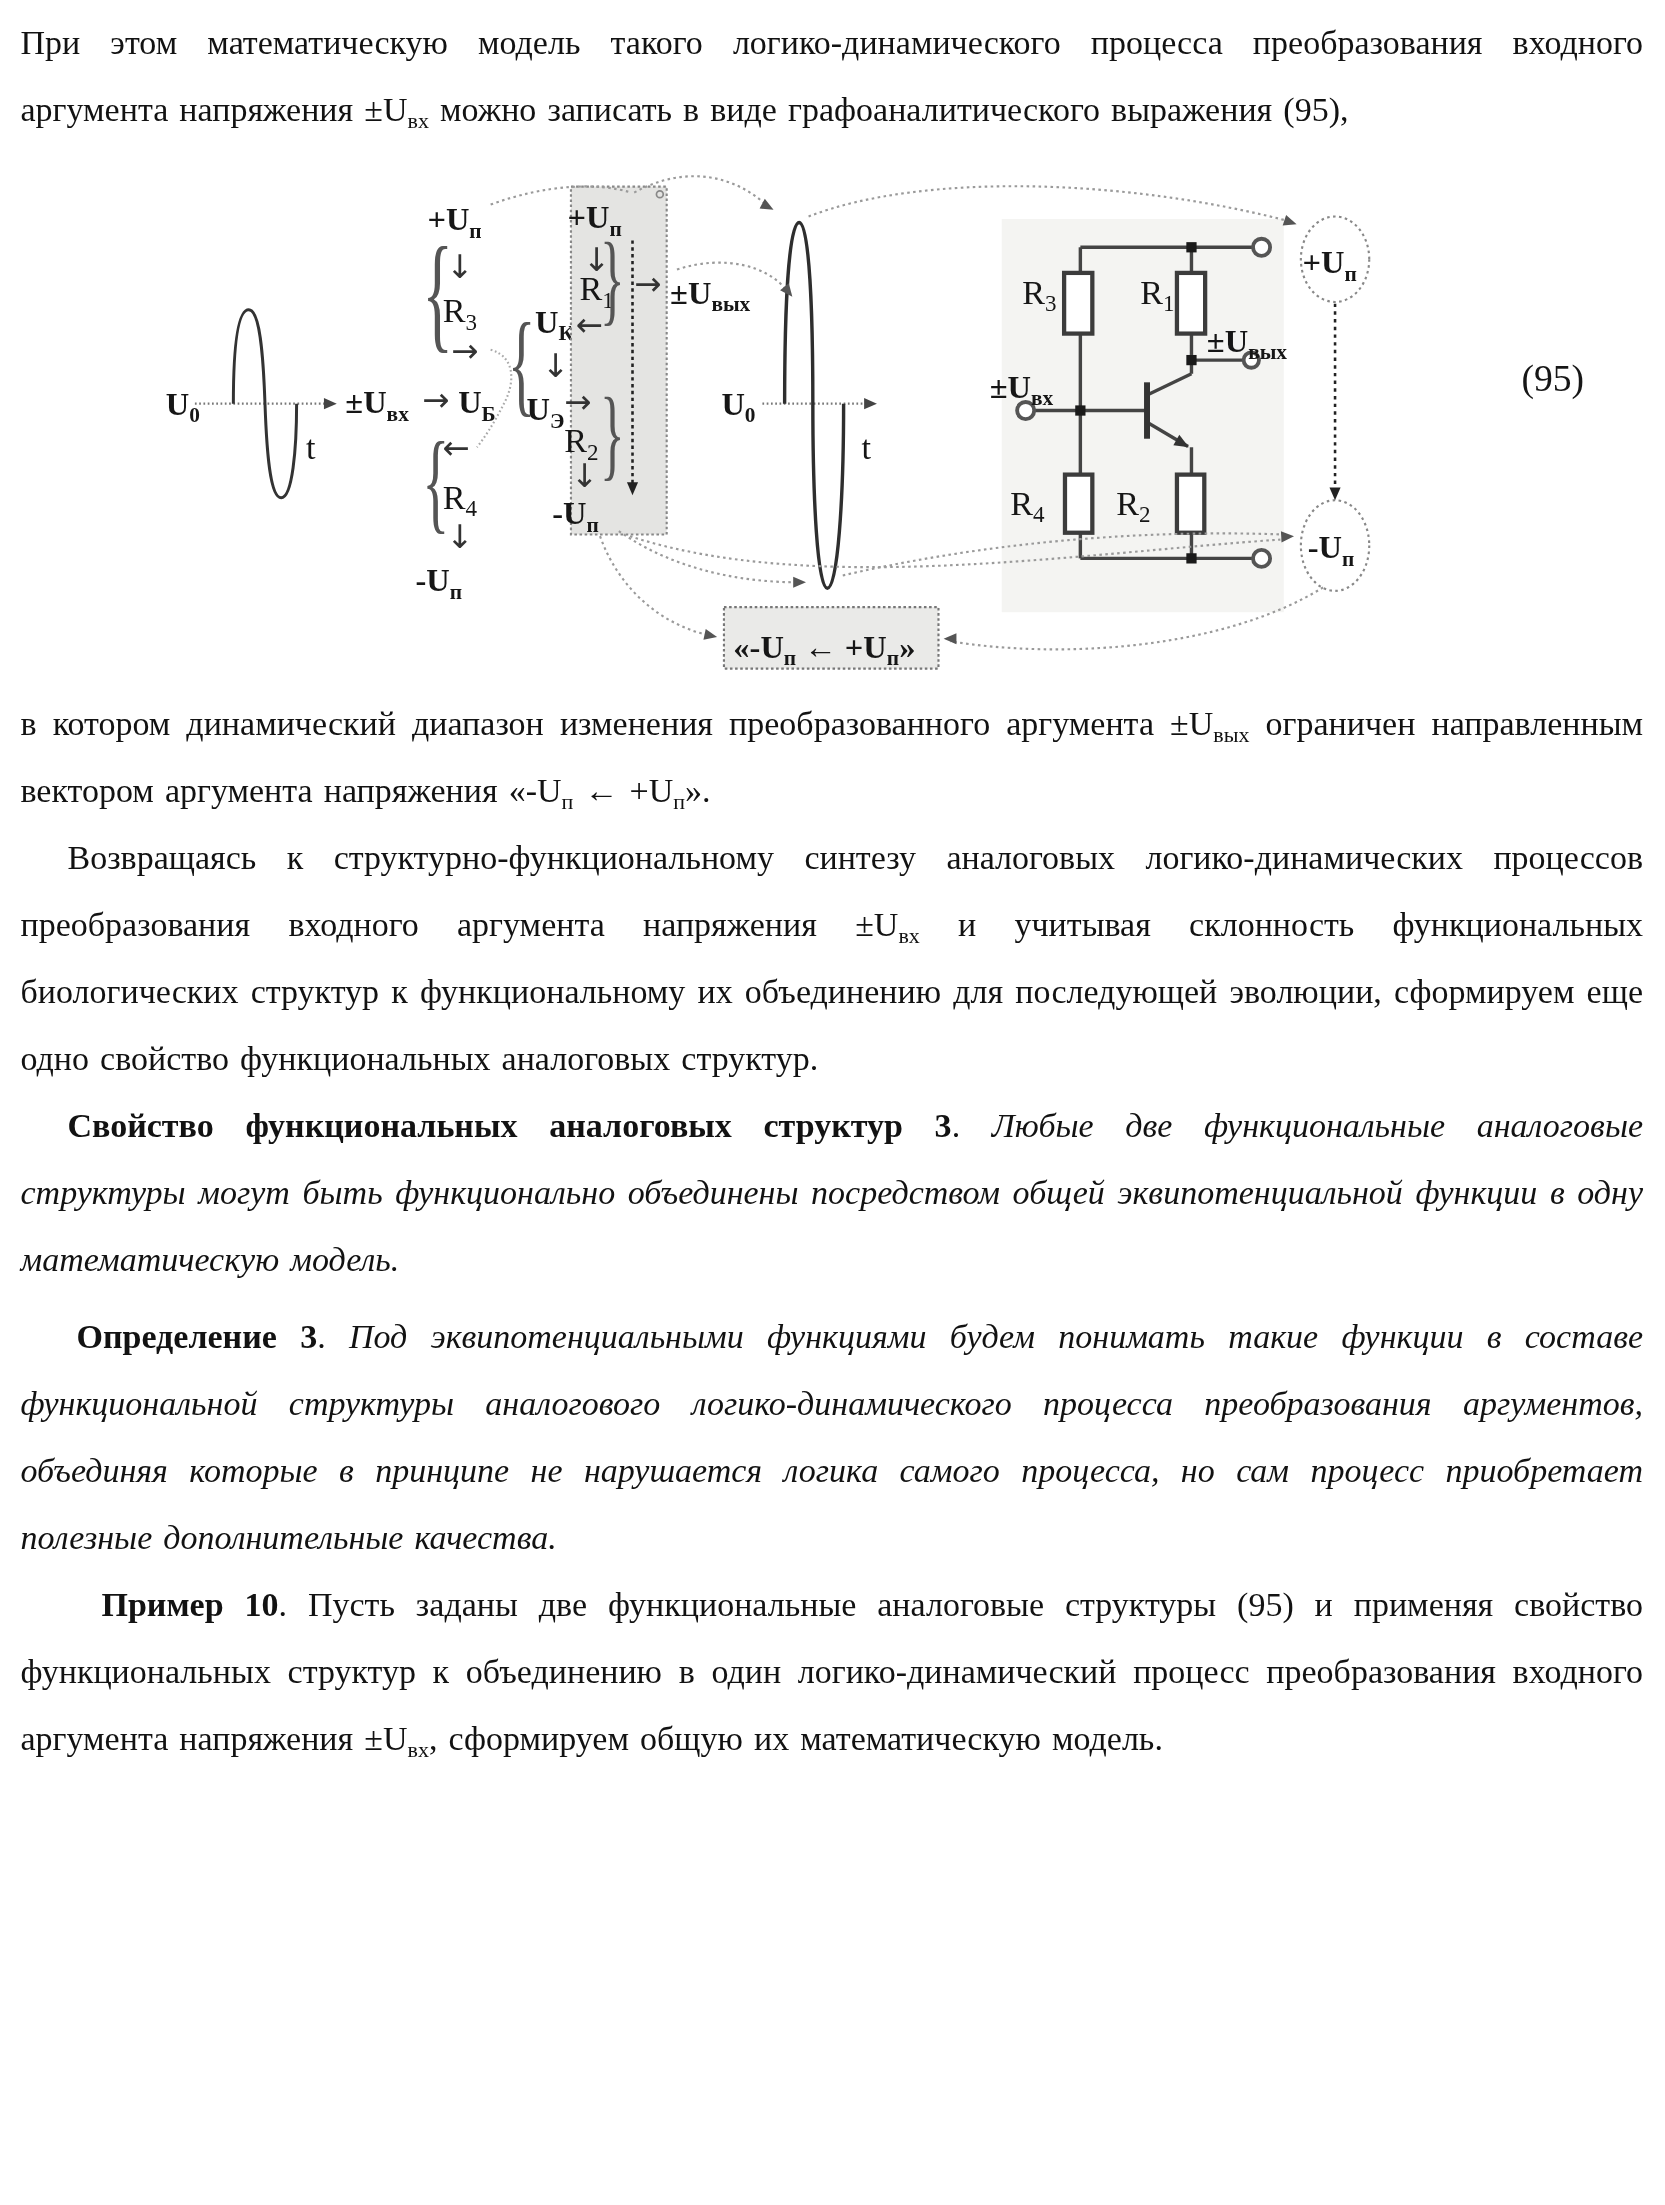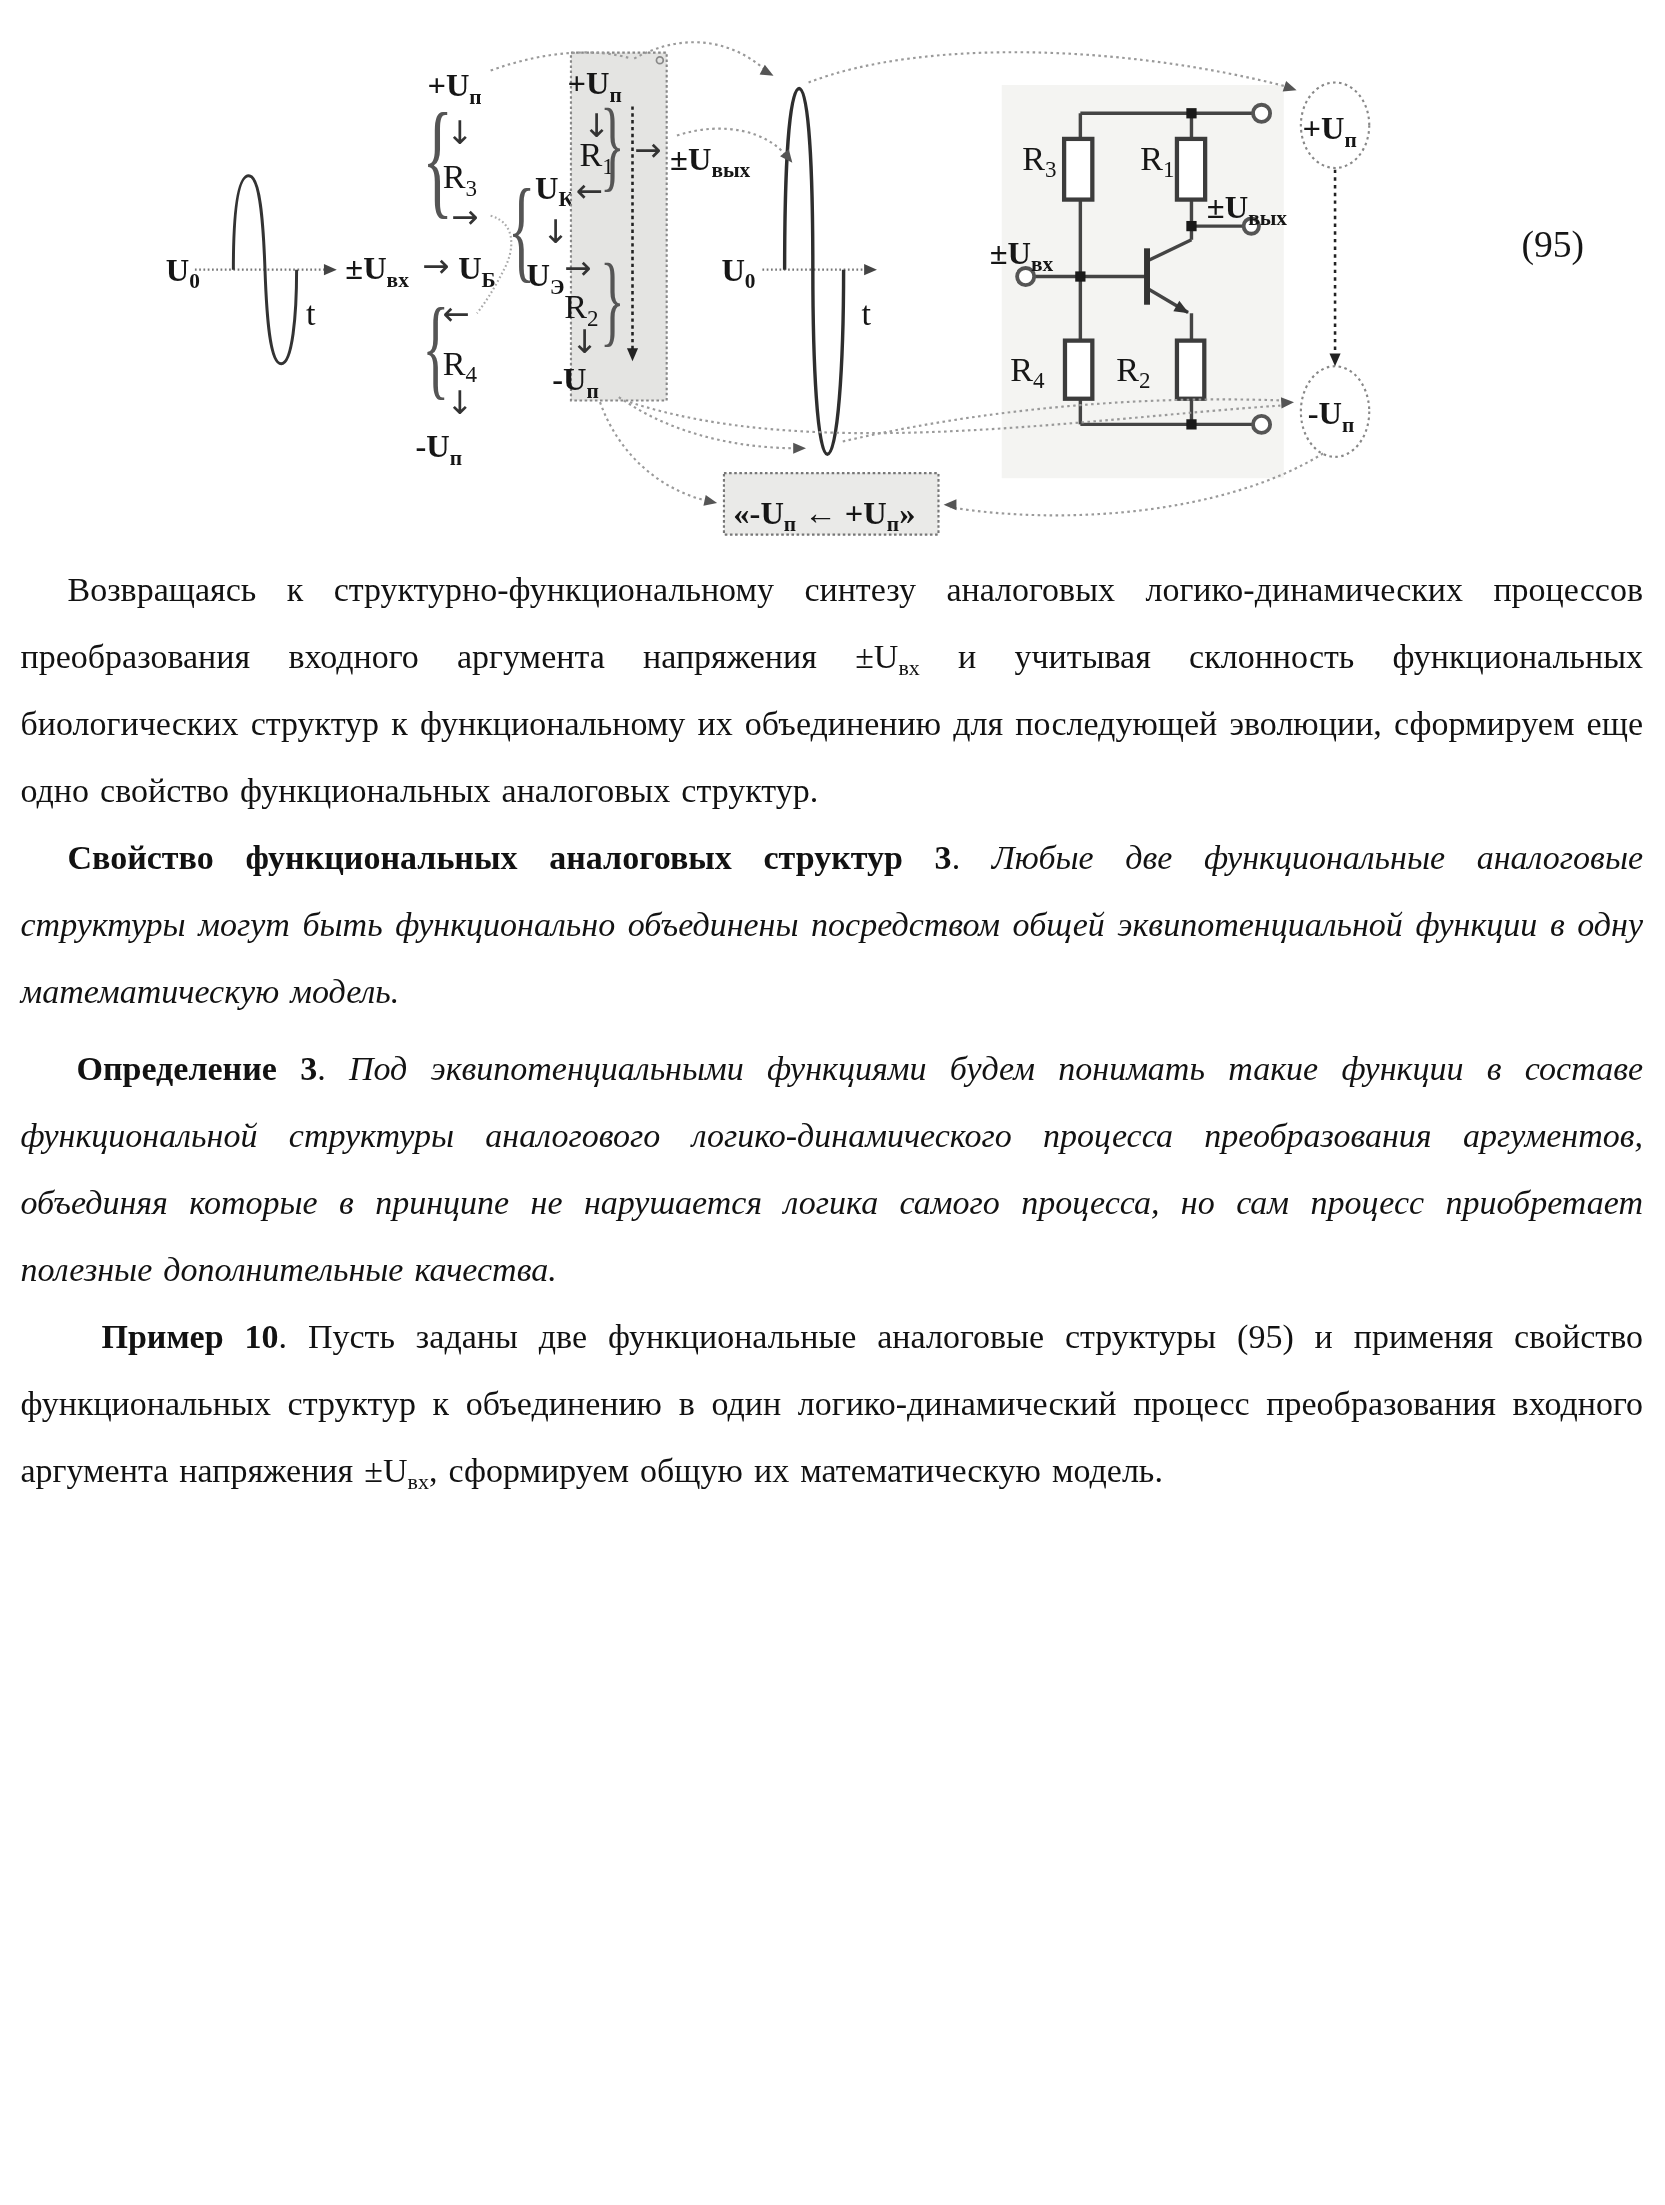--- a/index.html
+++ b/index.html
@@ -20,20 +20,23 @@
   .rlbl .sub{font-size:27px;}
   .arr{font-family:"DejaVu Sans",sans-serif;font-size:38px;fill:#333;}
   .brace{fill:#555;}
   .eq{font-size:44px;}
 </style>
 </head>
 <body>
 
 <div class="page">
 
+  <div>
+      <p class="para"><span class="seg">При этом математическую модель такого логико-динамического процесса преобразования входного аргумента  напряжения </span><span class="seg">±U</span><sub class="seg sub">вх</sub><span class="seg">  можно записать в виде графоаналитического выражения (95),</span></p>
+    </div>
 
   <div class="figure">
   <svg width="1665" height="547" viewBox="0 242 1948 640">
 
     <g>
       <path d="M228,547 H386" stroke="#777" stroke-width="2.5" stroke-dasharray="2,3" fill="none"></path>
       <polygon points="0,0 -15,-6.5 -15,6.5" transform="translate(394,547)" fill="#444"></polygon>
       <path d="M273,547 C273,480 278,437 291,437 C304,437 308,490 310,547 C312,604 316,657 329,657 C342,657 347,600 347,547" stroke="#333" stroke-width="3.5" fill="none"></path>
       <text x="194" y="560" class="lbl"><tspan>U</tspan><tspan class="sub" dy="9">0</tspan></text>
       <text x="358" y="612" class="rlbl">t</text>
@@ -174,20 +177,21 @@
       <polygon points="0,0 -15,-6.5 -15,6.5" transform="translate(927,422) rotate(52)"></polygon>
       <polygon points="0,0 -15,-6.5 -15,6.5" transform="translate(943,756)"></polygon>
       <polygon points="0,0 -15,-6.5 -15,6.5" transform="translate(1514,702) rotate(-3)"></polygon>
       <polygon points="0,0 -15,-6.5 -15,6.5" transform="translate(839,820) rotate(12)"></polygon>
       <polygon points="0,0 -15,-6.5 -15,6.5" transform="translate(1104,822) rotate(180)"></polygon>
     </g>
   </svg>
   </div>
 
   <div>
+      <p class="para"><span class="seg">в котором динамический диапазон изменения преобразованного аргумента </span><span class="seg">±U</span><sub class="seg sub">вых</sub><span class="seg"> ограничен направленным вектором аргумента напряжения «-U</span><sub class="seg sub">п</sub><span class="seg"> ← +U</span><sub class="seg sub">п</sub><span class="seg">».</span></p>
       <p class="para" style="text-indent: 47px;"><span class="seg">Возвращаясь к структурно-функциональному синтезу аналоговых  логико-динамических процессов преобразования  входного аргумента напряжения </span><span class="seg">±U</span><sub class="seg sub">вх</sub><span class="seg"> и учитывая склонность функциональных биологических структур к функциональному их объединению для последующей эволюции, сформируем еще одно свойство функциональных аналоговых структур.</span></p>
       <p class="para" style="text-indent: 47px;"><span class="seg b">Свойство  функциональных аналоговых структур 3</span><span class="seg">. </span><span class="seg i">Любые две функциональные аналоговые структуры могут быть функционально объединены посредством общей эквипотенциальной функции в одну математическую модель.</span></p>
       <p class="para" style="text-indent: 56px; margin-top: 10.3px;"><span class="seg b">Определение 3</span><span class="seg">.  </span><span class="seg i">Под эквипотенциальными функциями будем понимать такие функции в составе функциональной структуры аналогового логико-динамического процесса преобразования аргументов, объединяя которые в принципе не нарушается логика самого процесса, но  сам процесс приобретает полезные дополнительные качества.</span></p>
       <p class="para" style="text-indent: 81px;"><span class="seg b">Пример 10</span><span class="seg">. Пусть заданы две функциональные  аналоговые структуры (95) и применяя свойство функциональных структур к объединению в один логико-динамический процесс преобразования входного аргумента напряжения </span><span class="seg">±U</span><sub class="seg sub">вх</sub><span class="seg">,  сформируем общую их математическую модель.</span></p>
     </div>
 
 </div>
 
 
 </body></html>

